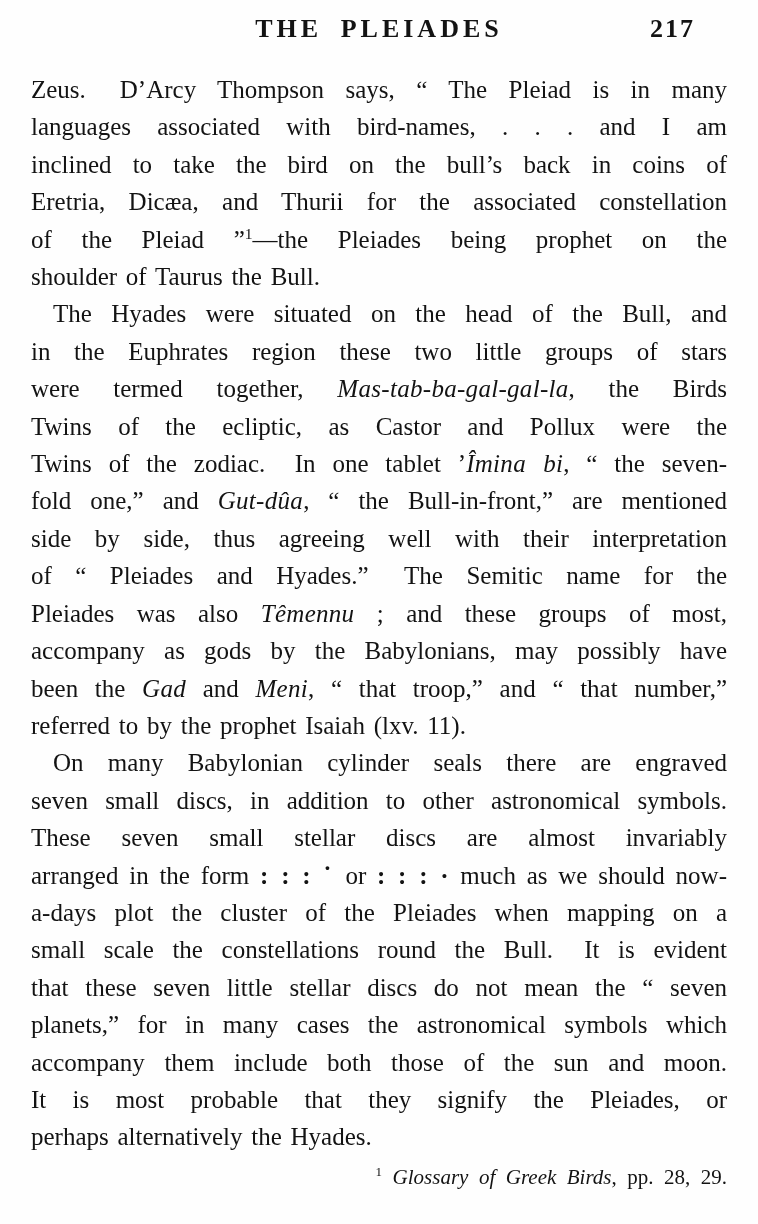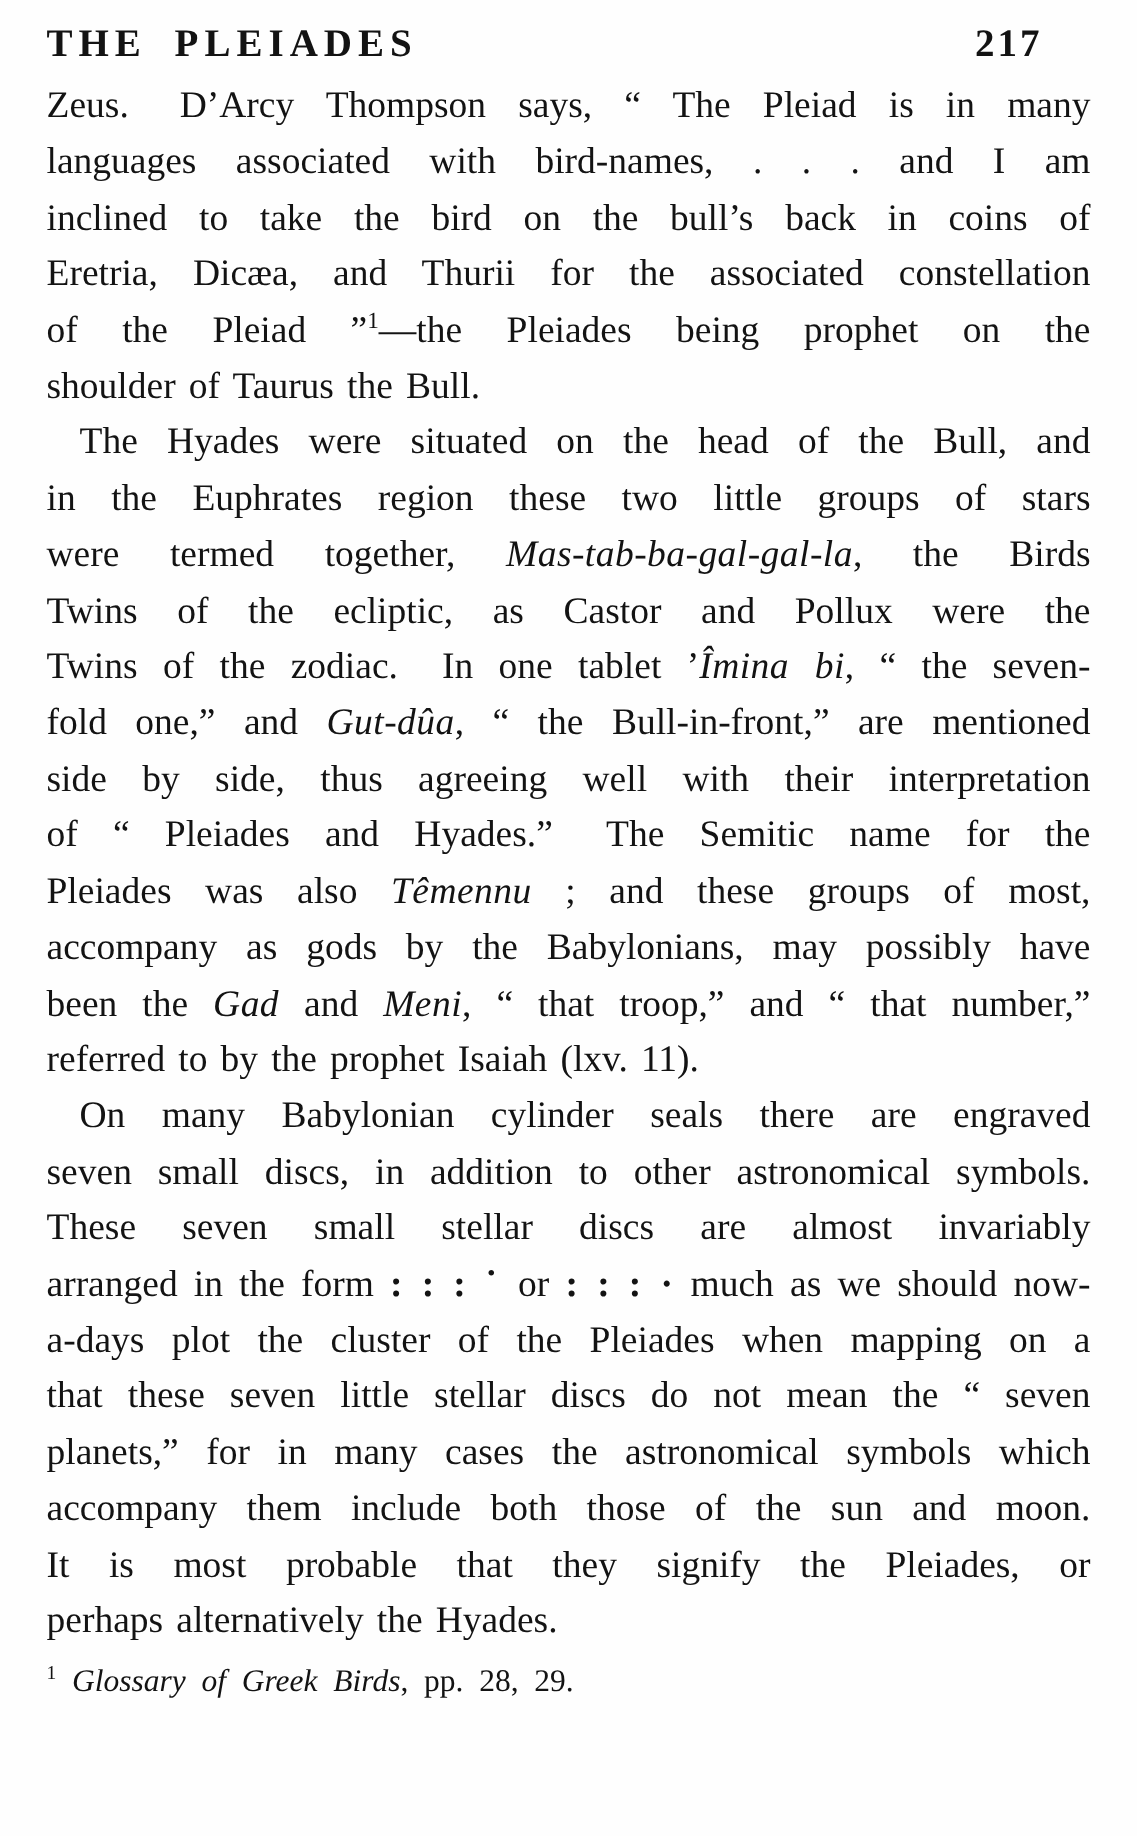--- a/index.html
+++ b/index.html
@@ -16,33 +16,34 @@
   }
   
   .running-head {
     position: relative;
     height: 38px;
     font-size: 26px;
     font-weight: 700;
   }
   .head-title {
     display: block;
-    text-align: left;
+    text-align: center;
     letter-spacing: 4px;
     word-spacing: 8px;
   }
   .head-page-number {
     position: absolute;
     right: 32px;
     top: 0;
     letter-spacing: 2px;
     text-align: center;
   }
   
   .text-block {
+    margin-top: 19px;
     font-size: 25px;
     line-height: 37.4px;
     word-spacing: 0.10em;
   }
   .para { margin: 0; }
   .para.indent > .line:first-child { text-indent: 22px; }
   .line {
     text-align: justify;
     text-align-last: justify;
   }
@@ -54,21 +55,21 @@
   sup.fn-ref {
     font-size: 62%;
     vertical-align: super;
     line-height: 0;
   }
   .disc-pattern { letter-spacing: 1px; font-weight: 700; }
   
   .footnote {
     margin-top: 9px;
     font-size: 21px;
-    text-align: left;
+    text-align: right;
     word-spacing: 0.25em;
   }
   .footnote em { font-style: italic; }
 </style>
 </head>
 <body>
 
 <div class="page">
 
   <header class="running-head">
@@ -98,20 +99,21 @@
         <div class="line"><span>accompany as gods by the Babylonians, may possibly have</span></div>
         <div class="line"><span>been the </span><em>Gad</em><span> and </span><em>Meni</em><span>, “ that troop,” and “ that number,”</span></div>
         <div class="line last"><span>referred to by the prophet Isaiah (lxv. 11).</span></div>
       </div>
       <div class="para indent">
         <div class="line"><span>On many Babylonian cylinder seals there are engraved</span></div>
         <div class="line"><span>seven small discs, in addition to other astronomical symbols.</span></div>
         <div class="line"><span>These seven small stellar discs are almost invariably</span></div>
         <div class="line"><span>arranged in the form </span><span class="disc-pattern">: : : ˙</span><span> or </span><span class="disc-pattern">: : : ·</span><span> much as we should now-</span></div>
         <div class="line"><span>a-days plot the cluster of the Pleiades when mapping on a</span></div>
+        <div class="line"><span>small scale the constellations round the Bull.  It is evident</span></div>
         <div class="line"><span>that these seven little stellar discs do not mean the “ seven</span></div>
         <div class="line"><span>planets,” for in many cases the astronomical symbols which</span></div>
         <div class="line"><span>accompany them include both those of the sun and moon.</span></div>
         <div class="line"><span>It is most probable that they signify the Pleiades, or</span></div>
         <div class="line last"><span>perhaps alternatively the Hyades.</span></div>
       </div>
     </main>
 
   <div class="footnote">
     <sup class="fn-ref">1</sup>

